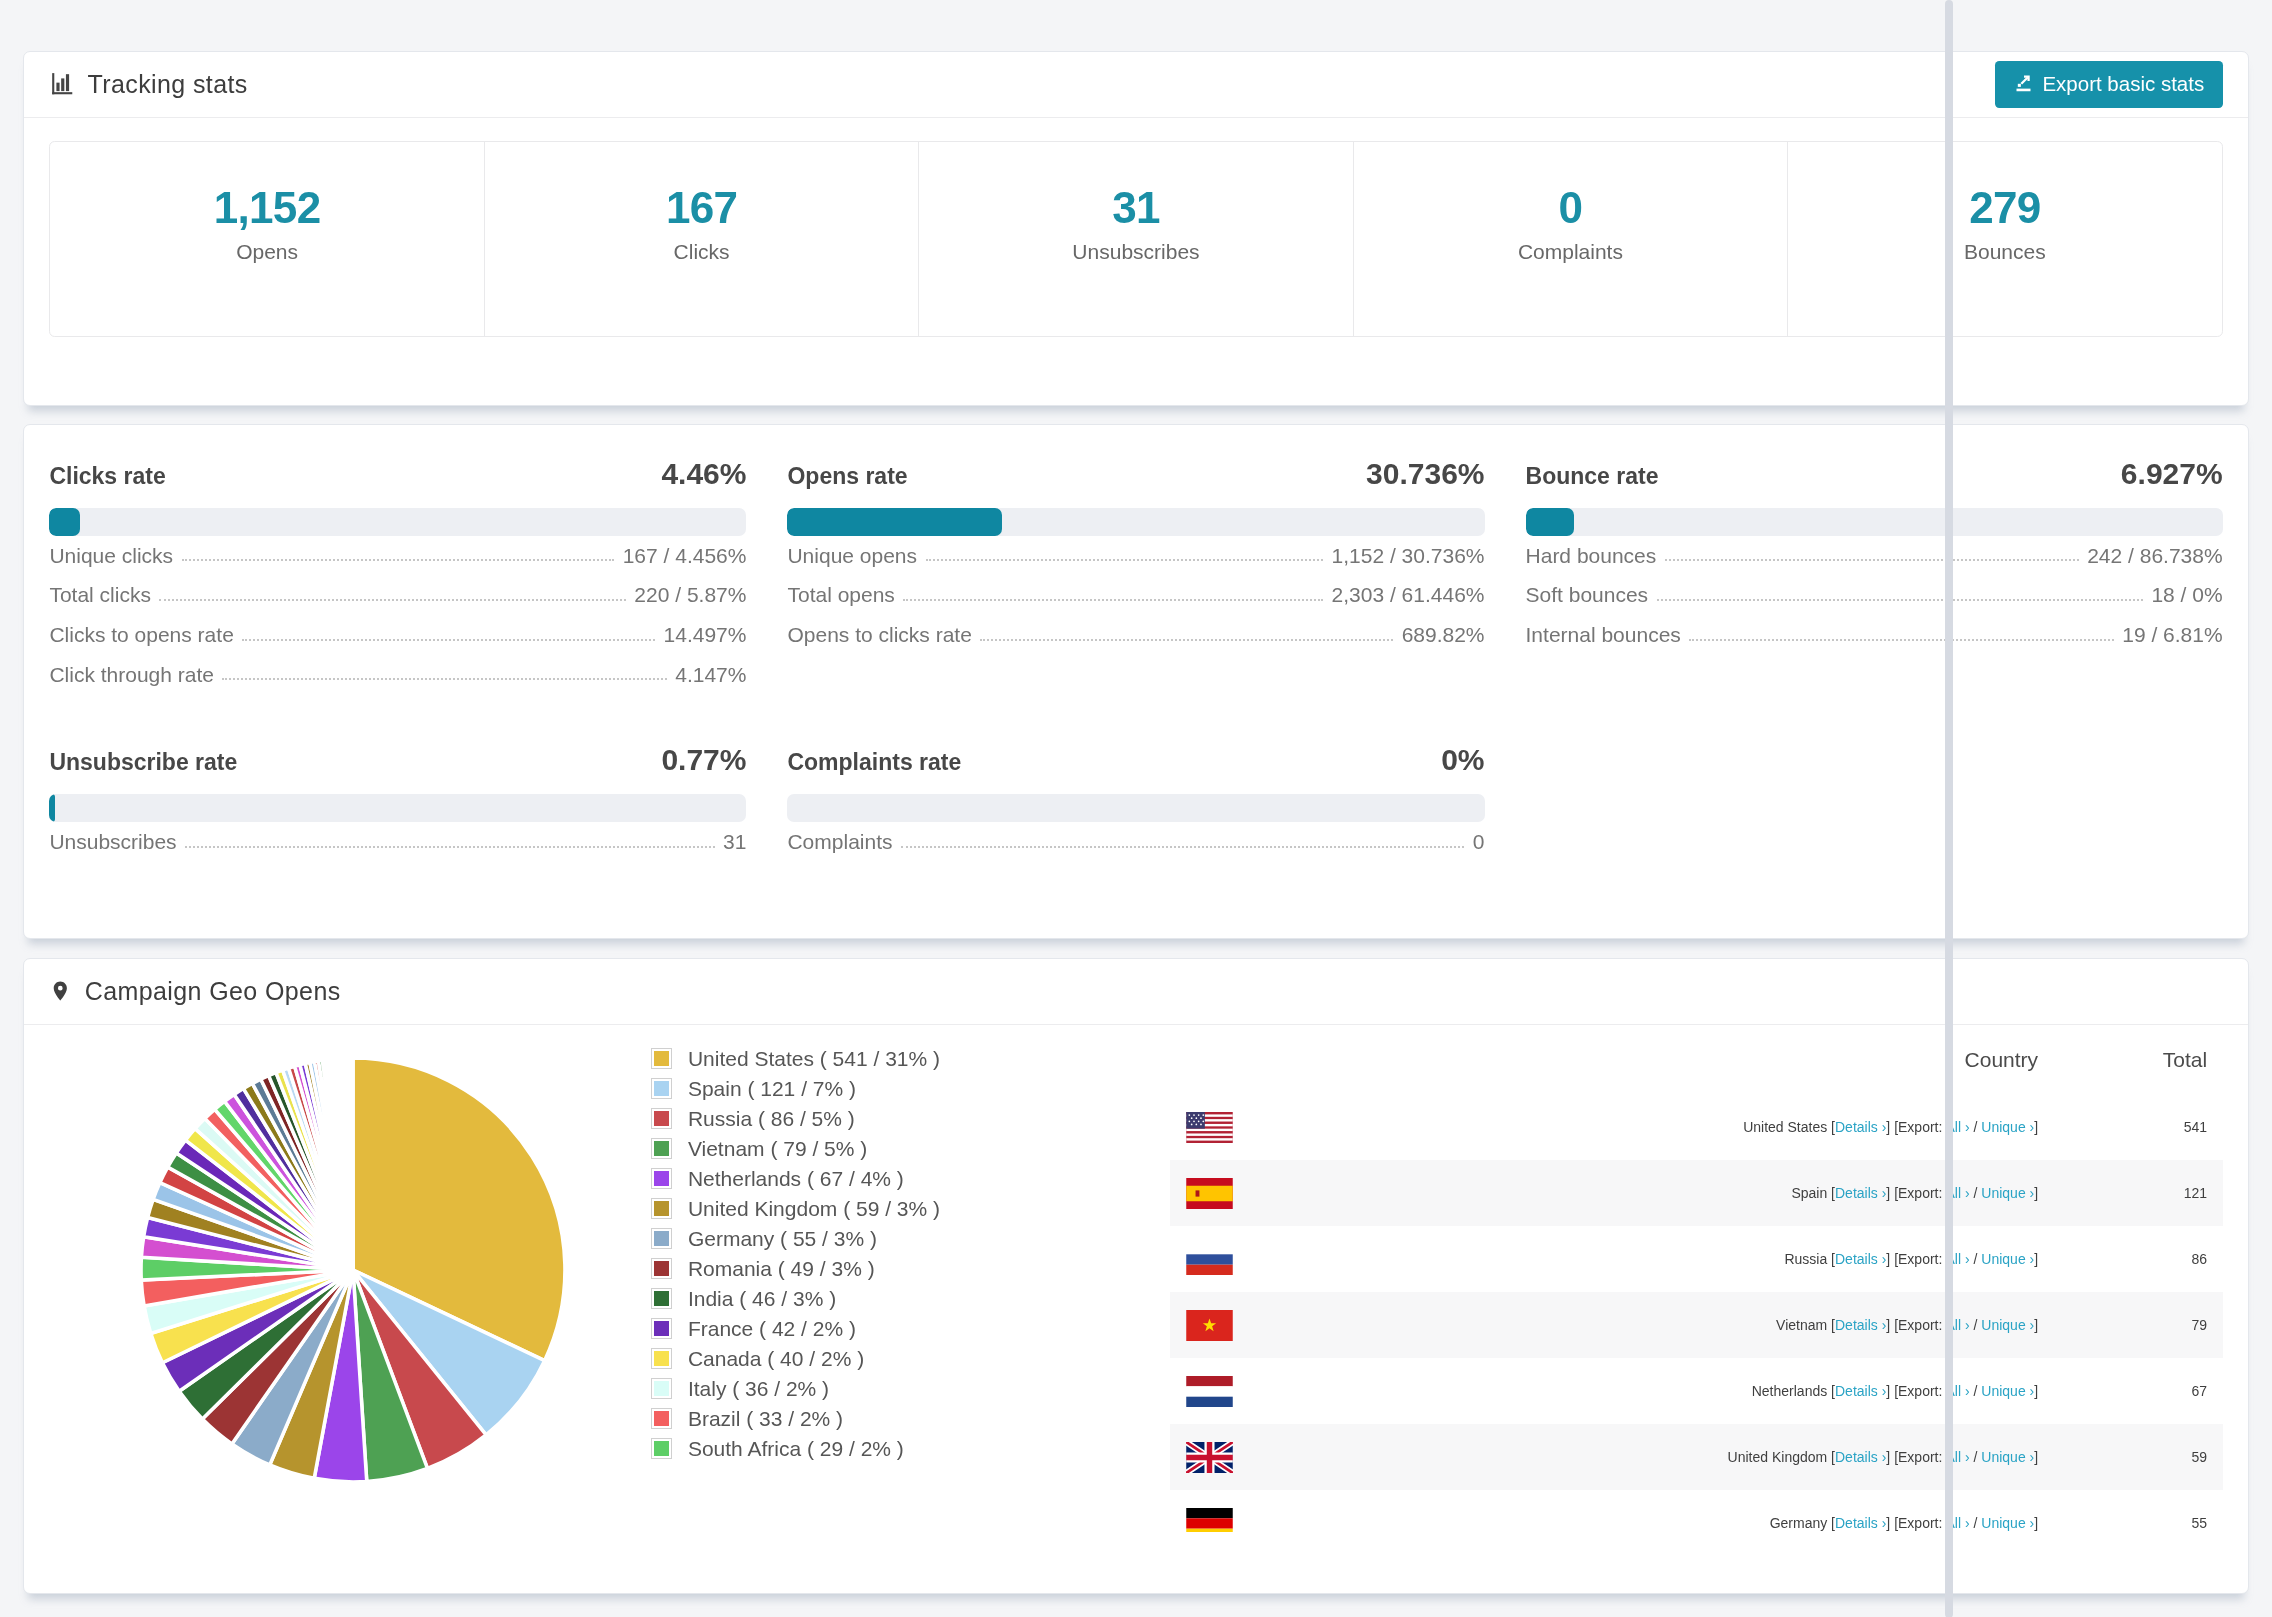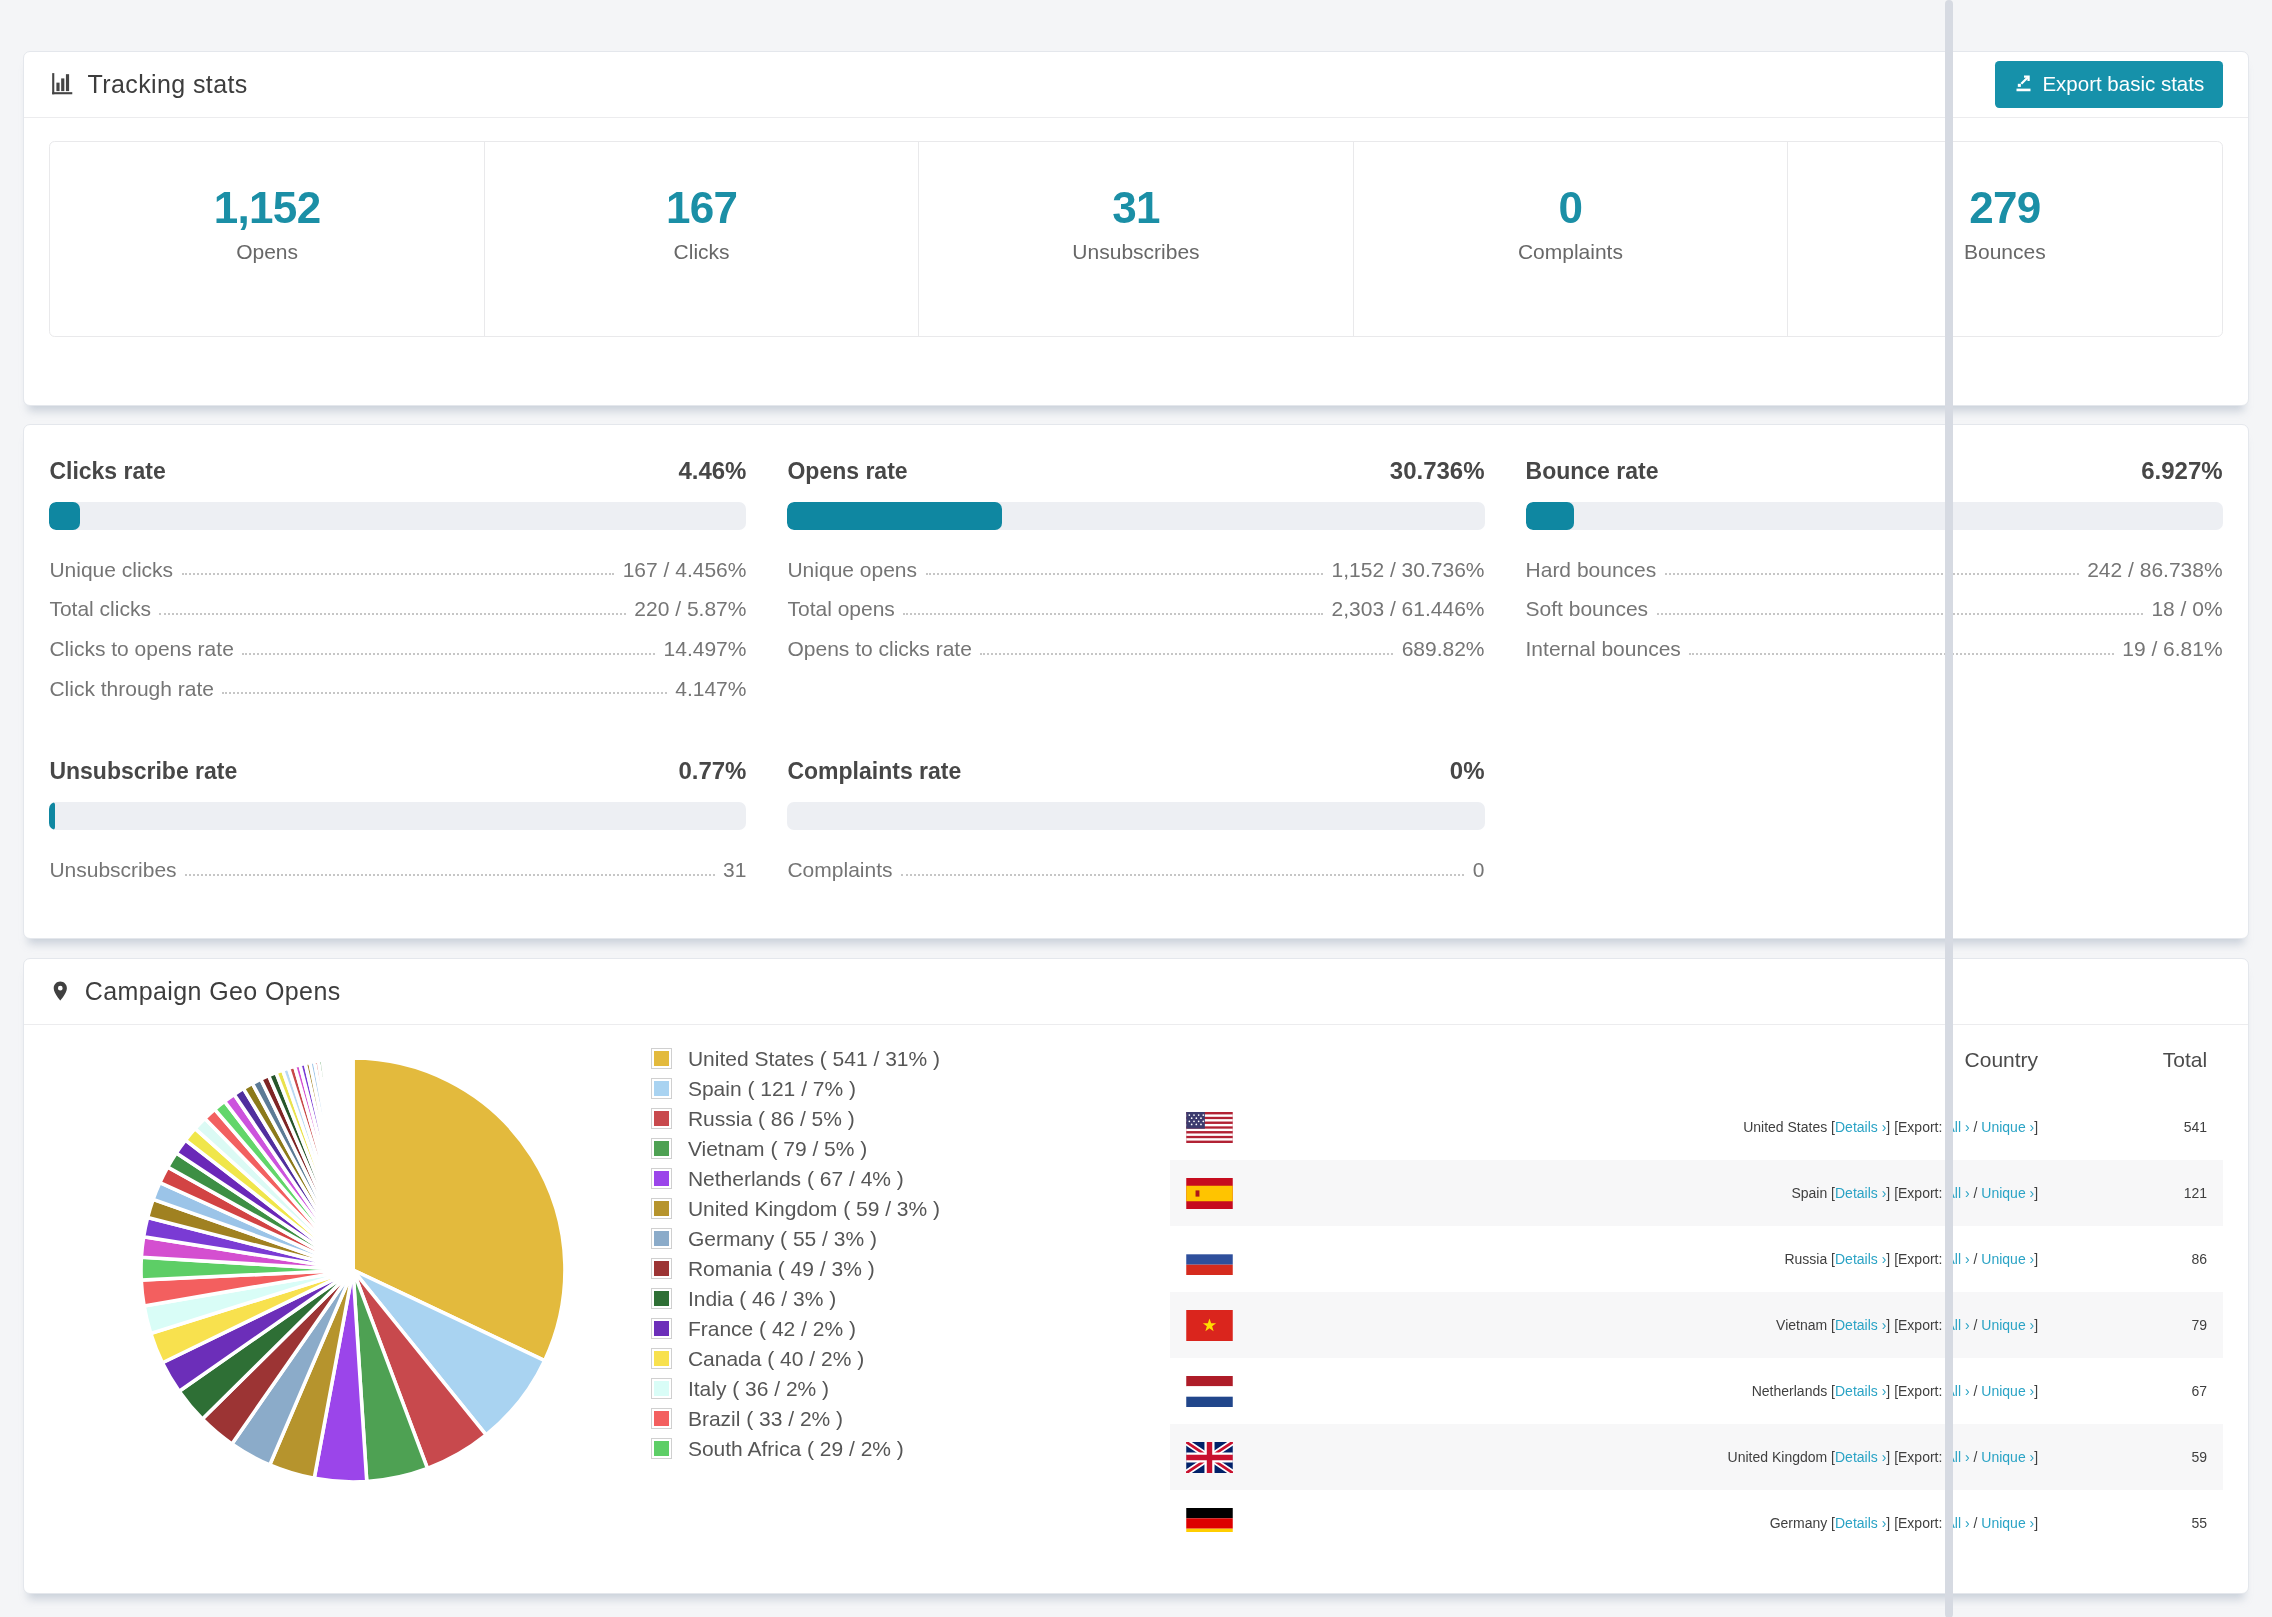--- a/index.html
+++ b/index.html
@@ -62,27 +62,27 @@
   .stat-label { font-size:21px; color:#686868; margin-top:7px; }
 
   
   .rates-grid {
     padding:32px 25.4px 0 25.4px;
     display:grid; grid-template-columns:1fr 1fr 1fr;
     column-gap:41px; row-gap:49px;
   }
   .rate-head { display:flex; justify-content:space-between; align-items:baseline; }
   .rate-title { font-size:23px; font-weight:700; color:#474747; }
-  .rate-value { font-size:24px; font-weight:700; color:#474747; }
+  .rate-value { font-size:30px; font-weight:700; color:#474747; }
   .bar {
     margin-top:17px; height:28px; background:#edeff3; border-radius:7px;
     position:relative; overflow:hidden;
   }
   .bar-fill { height:100%; background:#0f87a1; border-radius:7px; width:0; }
-  .srows { margin-top:20px; }
+  .srows { }
   .srow {
     display:flex; align-items:flex-end;
     padding:7.8px 0; font-size:21px; color:#757575;
   }
   .leader { flex:1; border-bottom:2.1px dotted #c6c6c6; margin:0 8.5px 6.4px 8.5px; }
   .srow-value { white-space:nowrap; }
 
   
   .geo-content { display:flex; padding:0 25.4px; }
   .pie-wrap { width:438px; height:438px; margin:25.4px 0 0 85px; flex:0 0 auto; }

